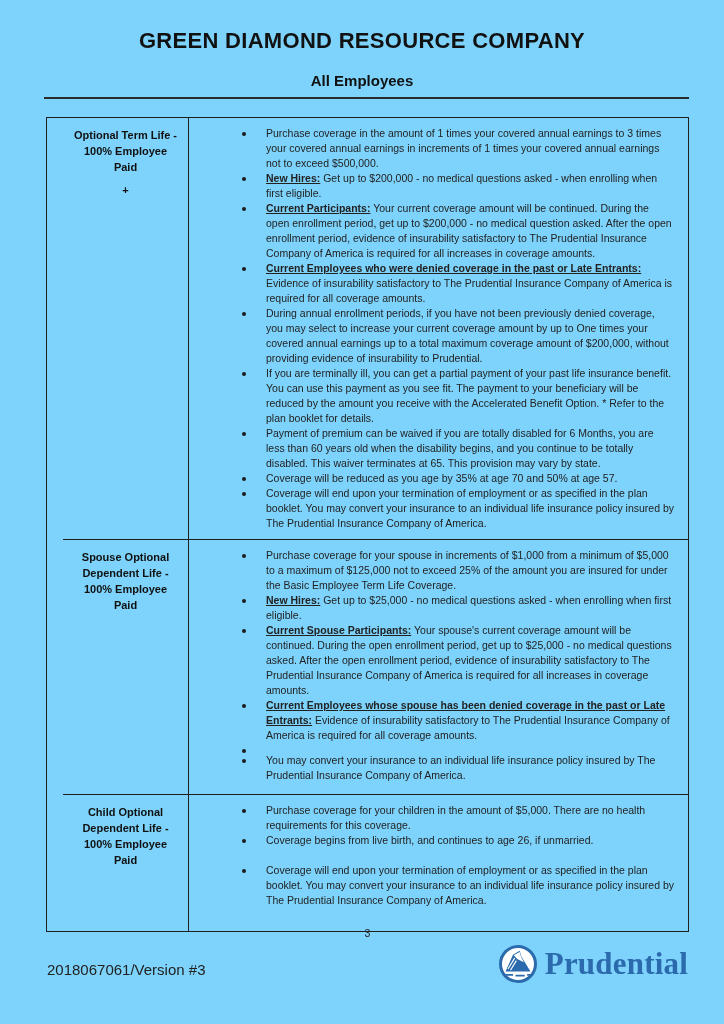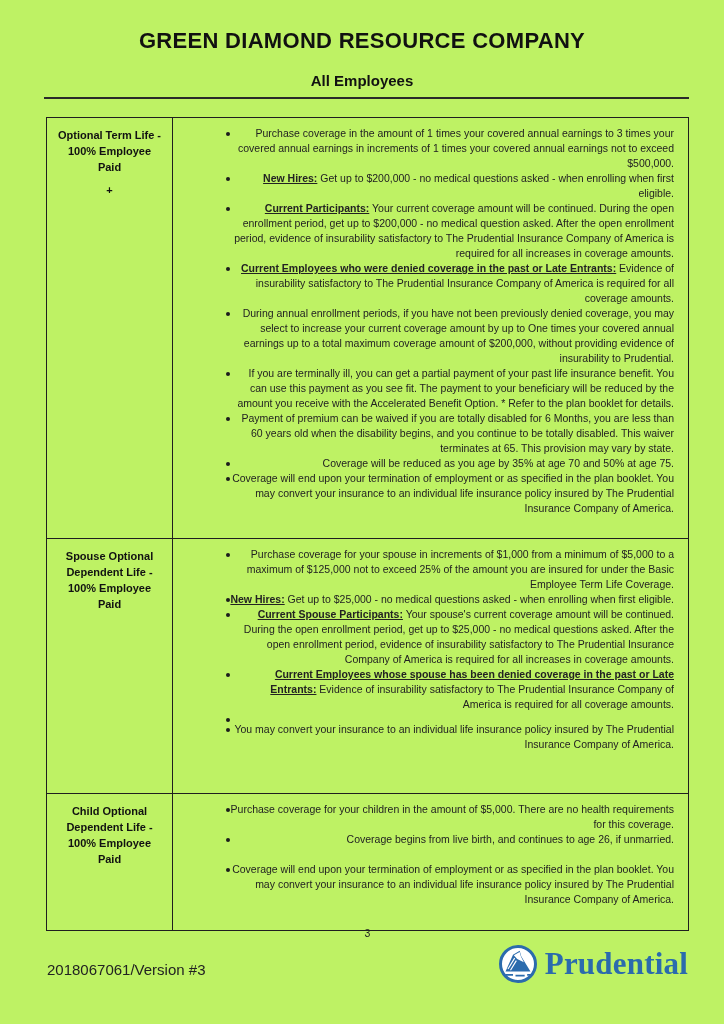--- a/index.html
+++ b/index.html
@@ -1,40 +1,41 @@
 <!DOCTYPE html>
 <html><head>
 <meta charset="utf-8">
 <style>
   * { margin:0; padding:0; box-sizing:border-box; }
   html,body { background:#e8e8e8; }
   .page {
     position:relative;
     width:724px; height:1024px;
     margin:0 auto;
-    background:#bef264;
+    background:#7dd3fc;
     font-family:"Liberation Sans", sans-serif;
     color:#1c1c1c;
     overflow:hidden;
   }
   
   .header { padding-top:28px; text-align:center; }
   .doc-title {
     font-size:22px; font-weight:bold; letter-spacing:0.3px;
     color:#111;
   }
   .doc-subtitle { font-size:15px; font-weight:bold; margin-top:18px; color:#111; }
   .header-rule {
     margin:8px 35px 0 44px;
     border-bottom:2px solid #2a2a2a;
   }
   
   .benefits-table {
     margin:18px 35px 0 46px;
     border:1.5px solid #1f1f1f;
+    padding-left:16px;
   }
   .trow { display:flex; border-top:1.5px solid #1f1f1f; }
   .trow:first-child { border-top:none; }
   .trow:nth-child(1) { min-height:420px; }
   .trow:nth-child(2) { min-height:255px; }
   .trow:nth-child(3) { min-height:137px; }
   .plan-cell {
     width:126px; flex:0 0 126px;
     border-right:1.5px solid #1f1f1f;
     padding:9px 4px 0 4px;
@@ -43,23 +44,23 @@
   .plan-title { font-size:11px; font-weight:bold; line-height:16px; color:#111; }
   .plan-suffix { font-size:11px; font-weight:bold; margin-top:9px; color:#111; }
   .details-cell { flex:1 1 auto; padding:8px 14px 8px 0; }
   .bullet { display:flex; align-items:flex-start; }
   .bullet.gap-before { margin-top:15px; }
   .dot {
     flex:0 0 4px; width:4px; height:4px; border-radius:50%;
     background:#1c1c1c; margin:6px 0 0 53px;
   }
   .btext {
-    flex:1 1 auto; 
+    flex:1 1 auto; margin-left:20px;
     font-size:10.5px; line-height:15px; color:#222;
-    text-align:right;
+    text-align:left;
   }
   .btext .lead { font-weight:bold; text-decoration:underline; }
   
   .page-number {
     position:absolute; left:46px; right:35px; top:927px;
     text-align:center; font-size:10.5px; color:#222;
   }
   .doc-version {
     position:absolute; left:47px; top:961px;
     font-size:15px; color:#222;
@@ -121,21 +122,21 @@
             <div class="bullet">
               <span class="dot"></span>
               <div class="btext">If you are terminally ill, you can get a partial payment of your past life insurance benefit.  You can use this payment as you see fit.  The payment to your beneficiary will be reduced by the amount you receive with the Accelerated Benefit Option. * Refer to the plan booklet for details.</div>
             </div>
             <div class="bullet">
               <span class="dot"></span>
               <div class="btext">Payment of premium can be waived if you are totally disabled for 6 Months, you are less than 60 years old when the disability begins, and you continue to be totally disabled.  This waiver terminates at 65.  This provision may vary by state.</div>
             </div>
             <div class="bullet">
               <span class="dot"></span>
-              <div class="btext">Coverage will be reduced as you age by 35% at age 70 and 50% at age 75.</div>
+              <div class="btext">Coverage will be reduced as you age by 35% at age 70 and 50% at age 57.</div>
             </div>
             <div class="bullet">
               <span class="dot"></span>
               <div class="btext">Coverage will end upon your termination of employment or as specified in the plan booklet.  You may convert your insurance to an individual life insurance policy insured by The Prudential Insurance Company of America.</div>
             </div>
           </div>
       </div>
     </div>
 
     <div class="trow">

